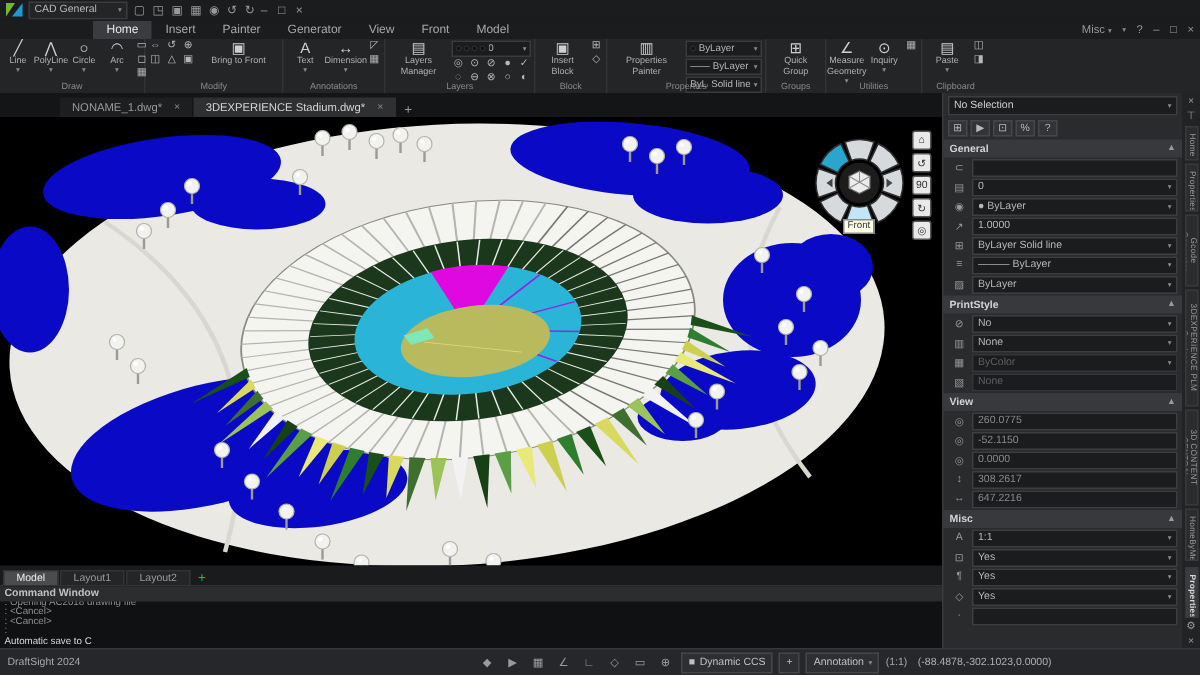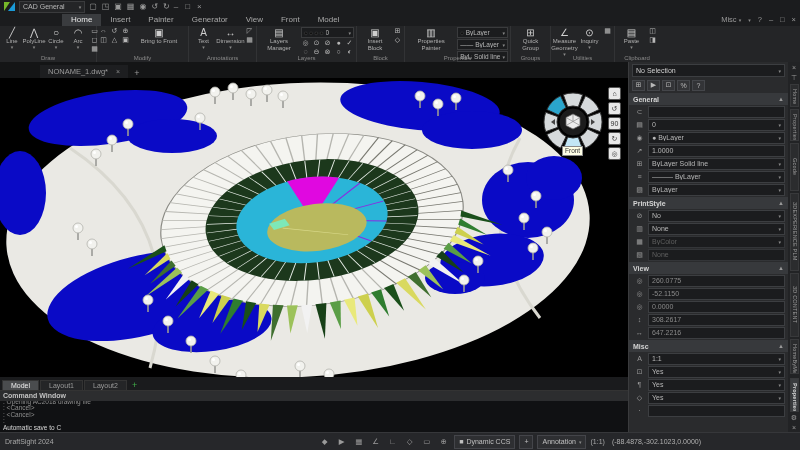--- a/index.html
+++ b/index.html
@@ -313,20 +313,24 @@
     </div>
     <div class="grp-label">Clipboard</div>
   </div>
 </div>
 
 <div class="workrow">
   <div class="leftcol">
     <div class="doctabs">
       <div class="dtab">
         <span>NONAME_1.dwg*</span>
+        <span class="x">×</span>
+      </div>
+      <div class="dtab active">
+        <span>3DEXPERIENCE Stadium.dwg*</span>
         <span class="x">×</span>
       </div>
       <span class="dplus">+</span>
     </div>
 
     <div class="canvas">
       <svg id="scene" width="628" height="299">
           <ellipse cx="298" cy="152" rx="292" ry="147" fill="#eae9e4" transform="rotate(-3 298 152)"></ellipse>
           <path d="M70,70 Q190,150 150,290" stroke="#d9d8d0" fill="none" stroke-width="3"></path>
           <path d="M520,60 Q470,150 540,240" stroke="#d9d8d0" fill="none" stroke-width="3"></path>

